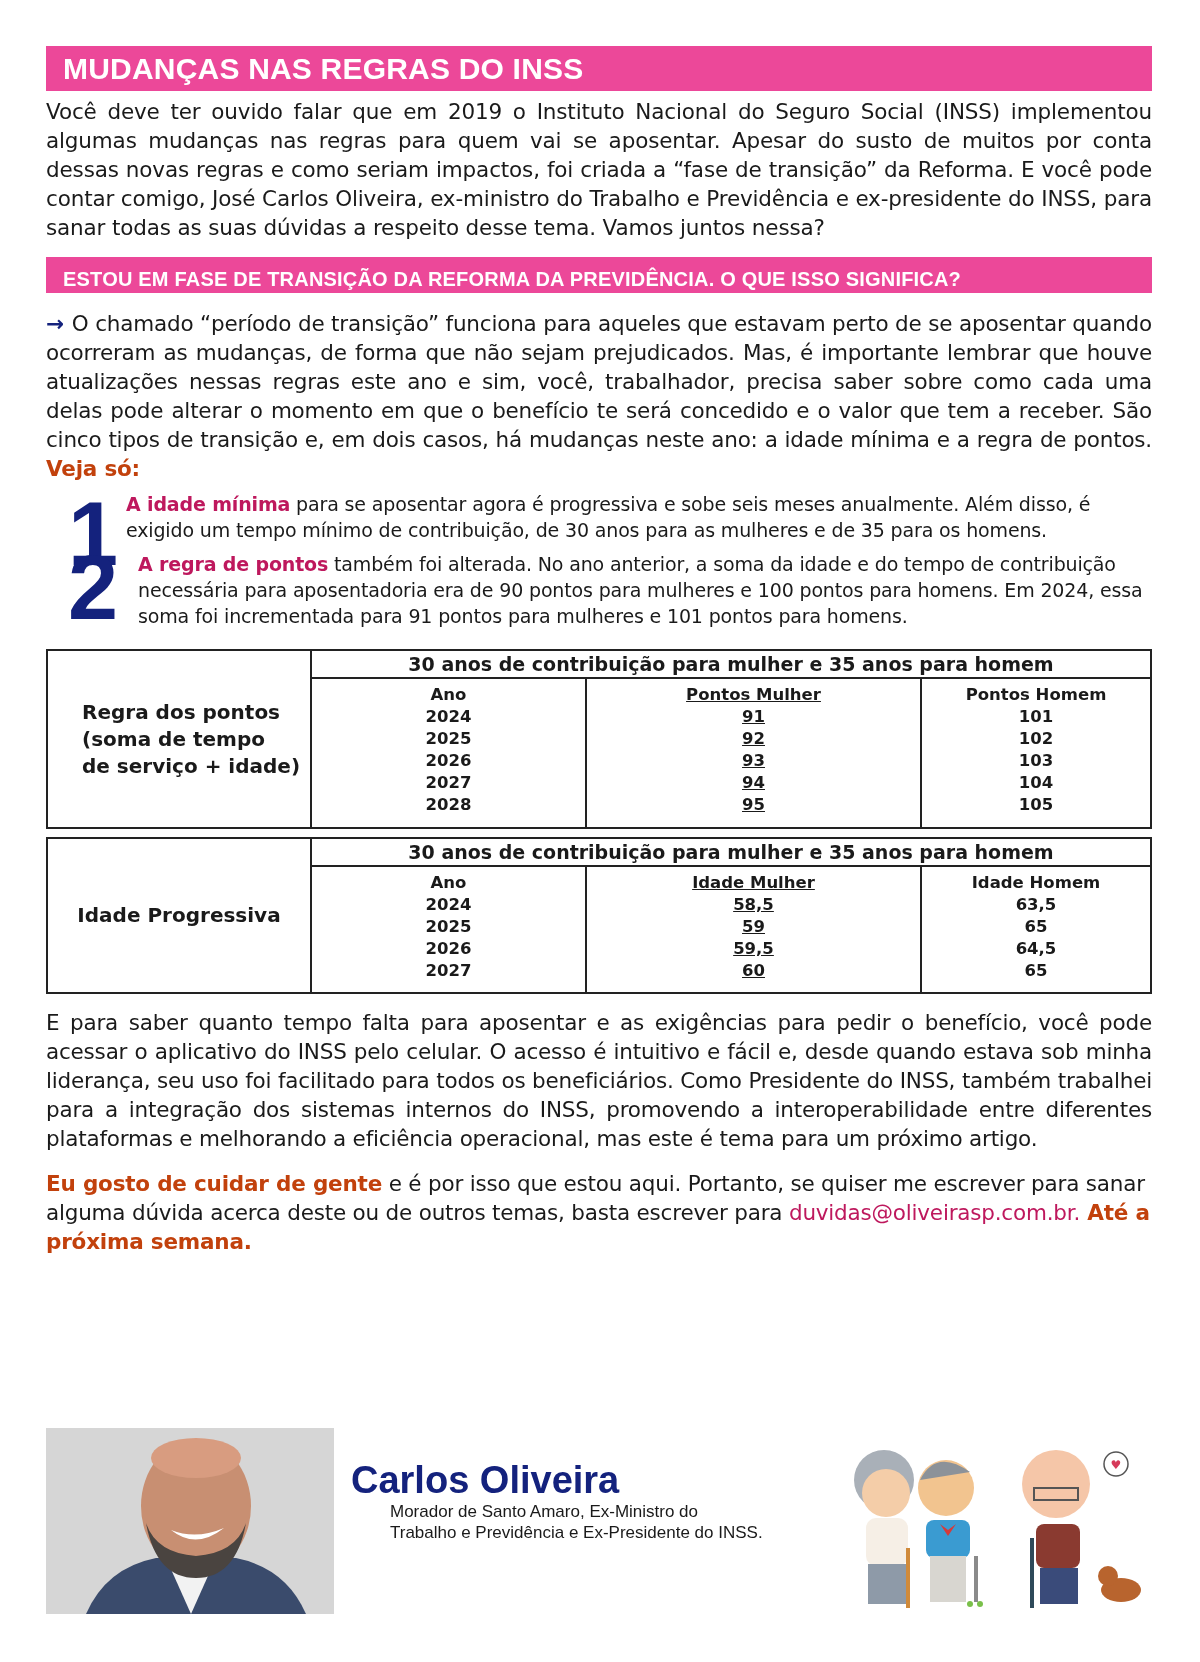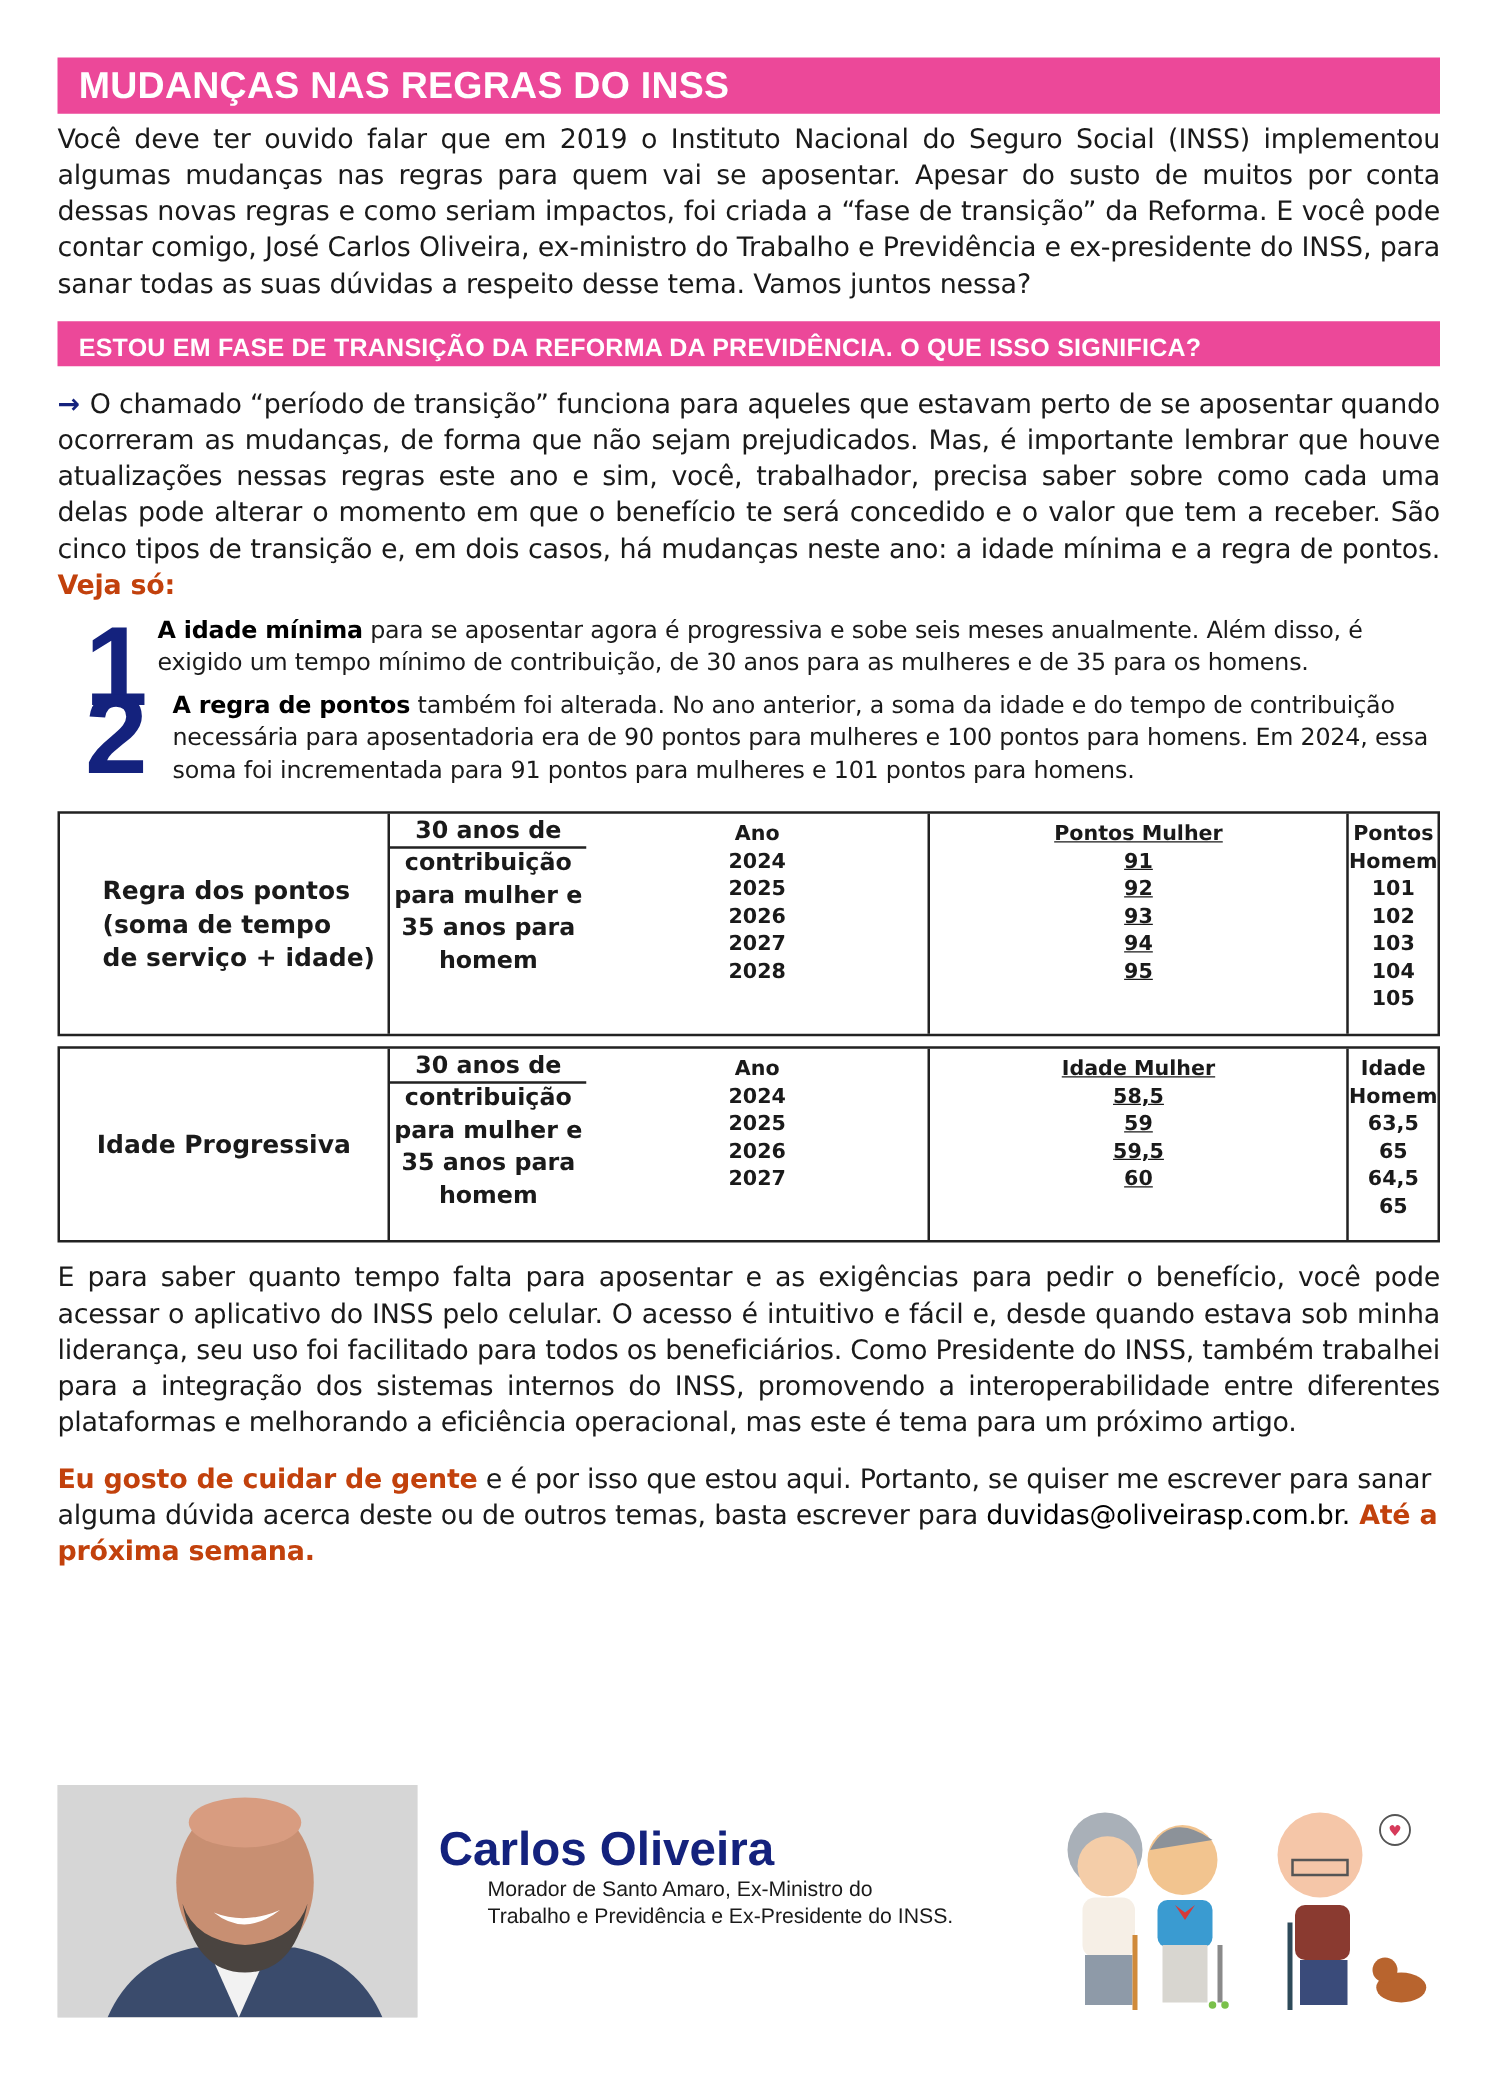--- a/index.html
+++ b/index.html
@@ -25,21 +25,21 @@
 
     .para {
       font-size: 21.5px;
       line-height: 29px;
       color: #1a1a1a;
       text-align: justify;
     }
     .para.intro { margin-top: 6px; letter-spacing: -0.15px; }
     .para.body1 { margin-top: 16px; letter-spacing: -0.2px; }
     .hl { color: #c2410c; font-weight: bold; }
-    .hl-reg { color: #000000; }
+    .hl-reg { color: #be185d; }
     .arrow { color: #14227d; font-weight: bold; display: inline-block; margin-right: 8px; }
 
     .item { position: relative; margin-top: 8px; }
     .item .num {
       position: absolute;
       color: #14227d;
       font-family: "Liberation Sans", sans-serif;
       font-weight: bold;
       line-height: 1;
     }
@@ -62,21 +62,21 @@
       width: 264px;
       border-right: 2px solid #222;
       display: flex;
       align-items: center;
       font-size: 20px;
       line-height: 27px;
       font-weight: bold;
     }
     .tbl1 .left { padding-left: 34px; }
     .tbl2 .left { justify-content: center; }
-    .tbl .right { flex: 1; display: flex; flex-direction: row; }
+    .tbl .right { flex: 1; display: flex; flex-direction: column; }
     .tbl .head {
       height: 28px;
       border-bottom: 2px solid #222;
       text-align: center;
       font-size: 19px;
       font-weight: bold;
       line-height: 26px;
     }
     .tbl .cols { flex: 1; display: flex; }
     .tbl .col {

